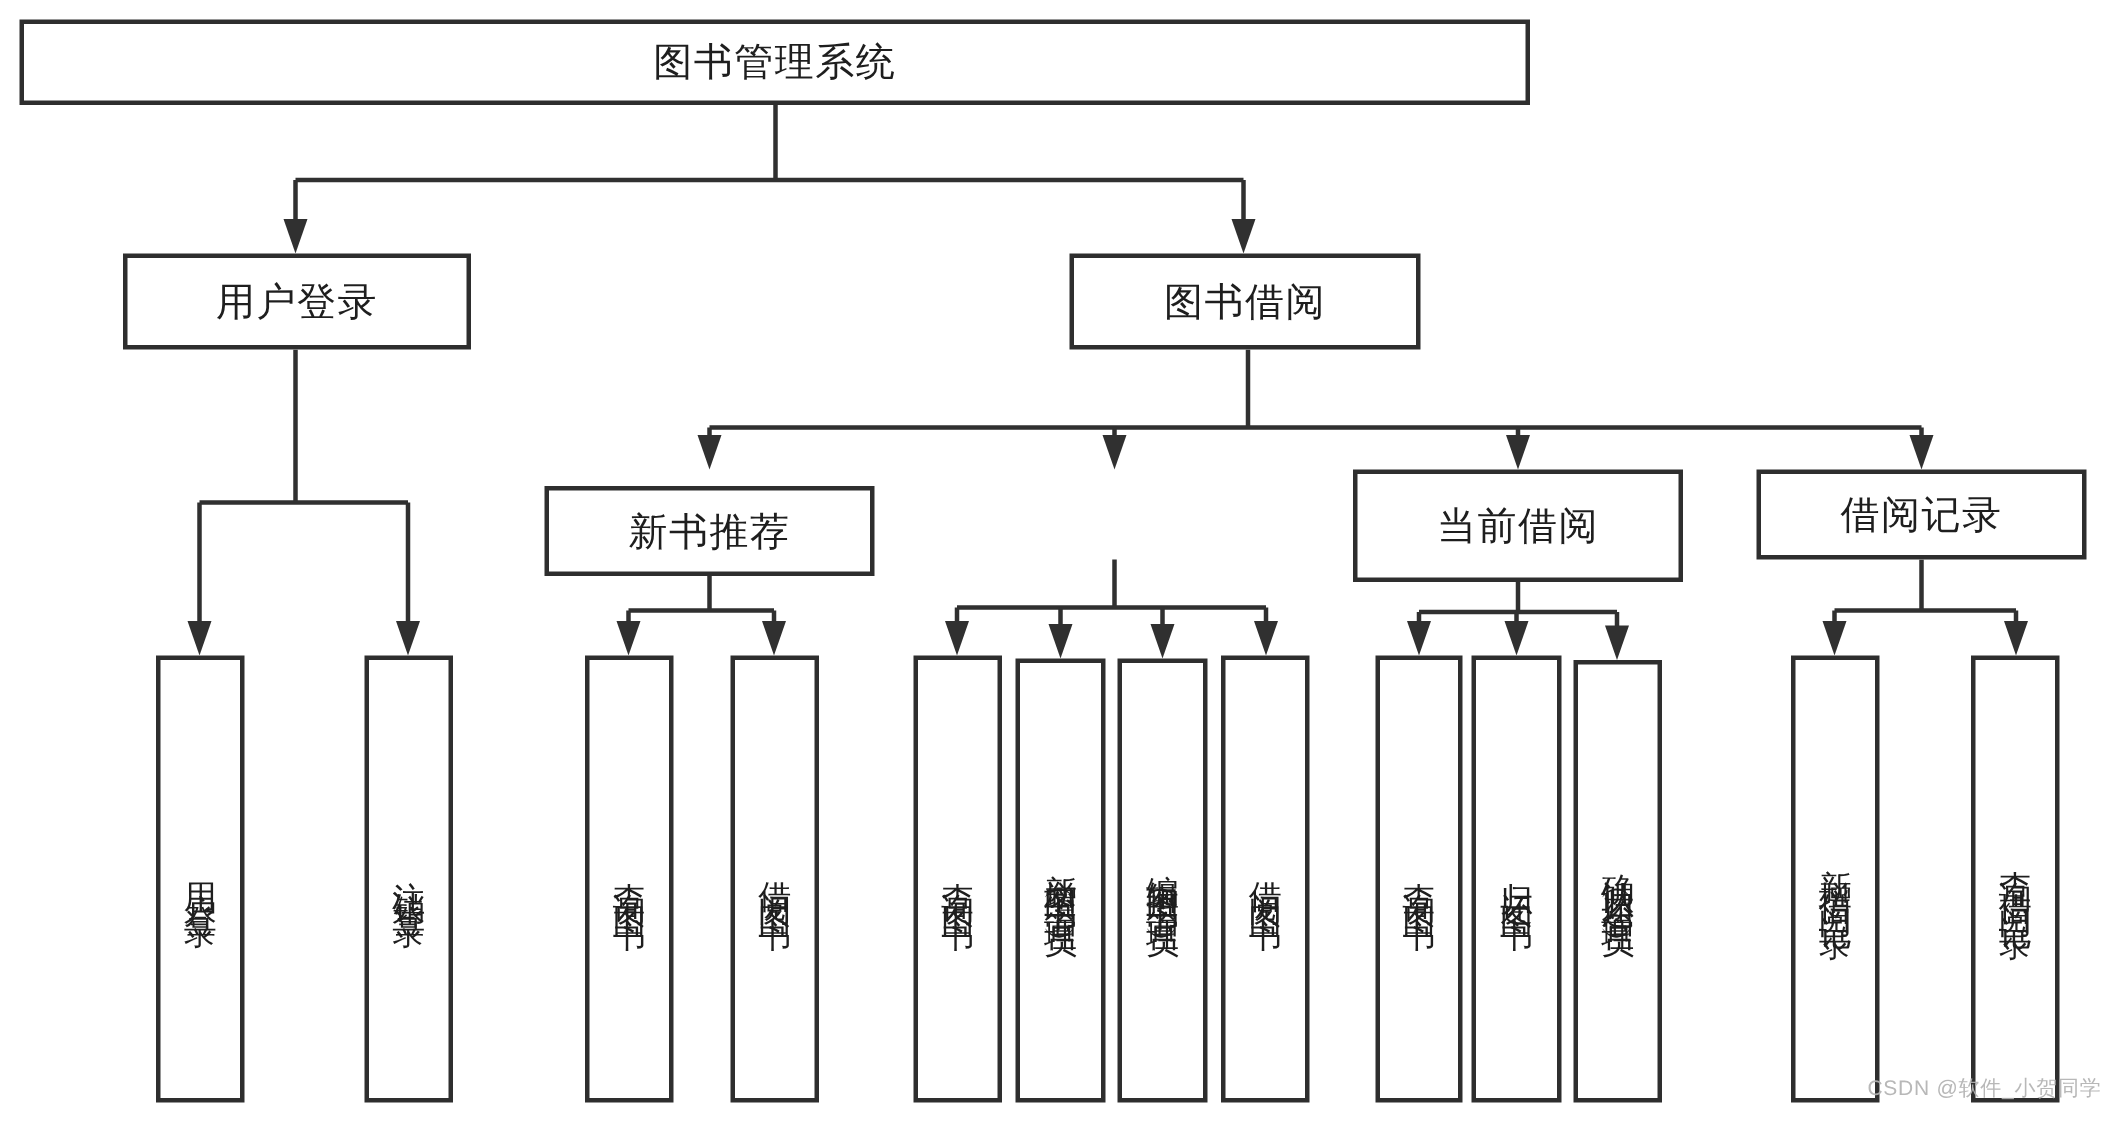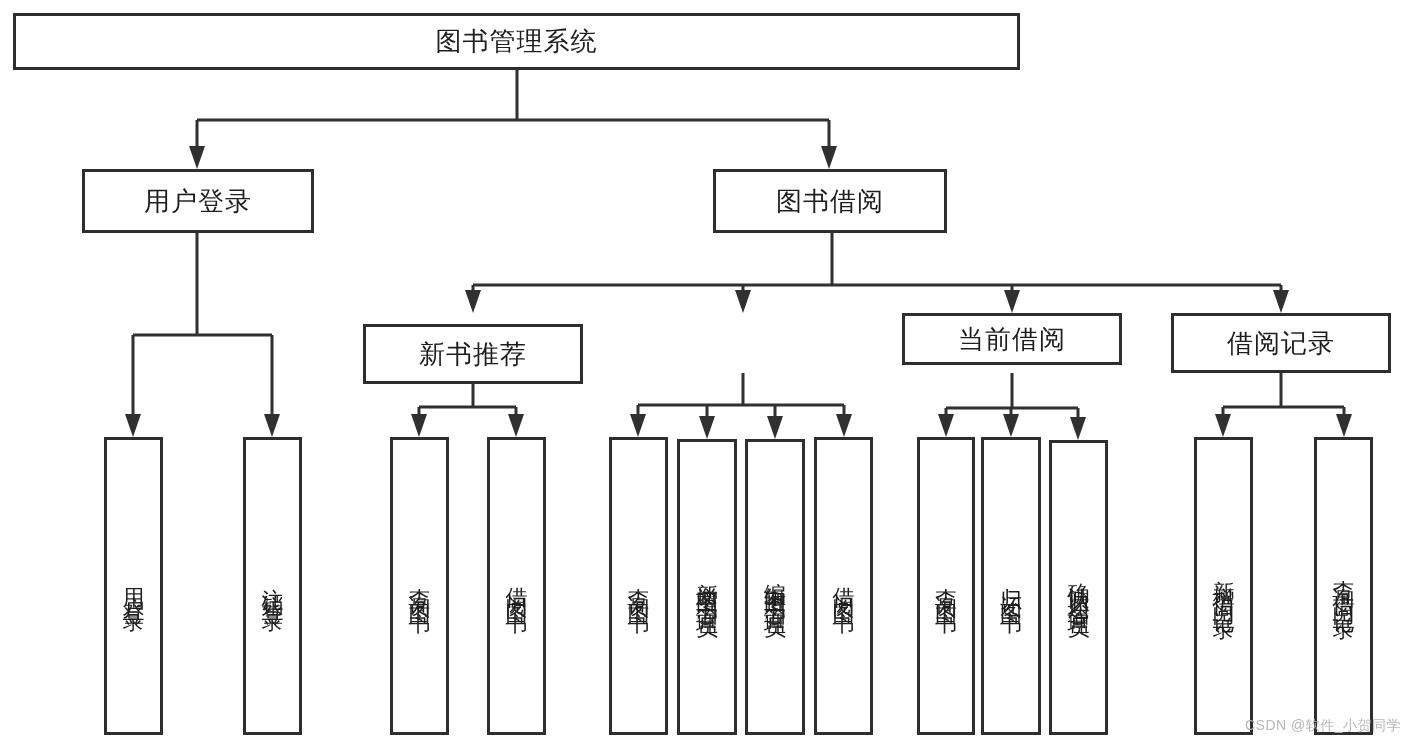--- a/index.html
+++ b/index.html
@@ -118,21 +118,21 @@
       <polygon points="1336,414 1352,414 1344,437"></polygon>
     </g>
   </svg>
 
   <div class="box h" style="left:13px; top:13px; width:1007px; height:57px;">图书管理系统</div>
 
   <div class="box h" style="left:82px; top:169px; width:232px; height:64px;">用户登录</div>
   <div class="box h" style="left:713px; top:169px; width:234px; height:64px;">图书借阅</div>
 
   <div class="box h" style="left:363px; top:324px; width:220px; height:60px;">新书推荐</div>
-  <div class="box h" style="left:902px; top:313px; width:220px; height:52px;">当前借阅</div>
+  <div class="box h" style="left:902px; top:313px; width:220px; height:75px;">当前借阅</div>
   <div class="box h" style="left:1171px; top:313px; width:220px; height:60px;">借阅记录</div>
 
   <div class="box v" style="left:104px; top:437px; width:59px; height:298px;">用户登录</div>
   <div class="box v" style="left:243px; top:437px; width:59px; height:298px;">注销登录</div>
 
   <div class="box v" style="left:390px; top:437px; width:59px; height:298px;">查询图书</div>
   <div class="box v" style="left:487px; top:437px; width:59px; height:298px;">借阅图书</div>
 
   <div class="box v" style="left:609px; top:437px; width:59px; height:298px;">查询图书</div>
   <div class="box v long" style="left:677px; top:439px; width:60px; height:296px;">新增图书（管理员）</div>

